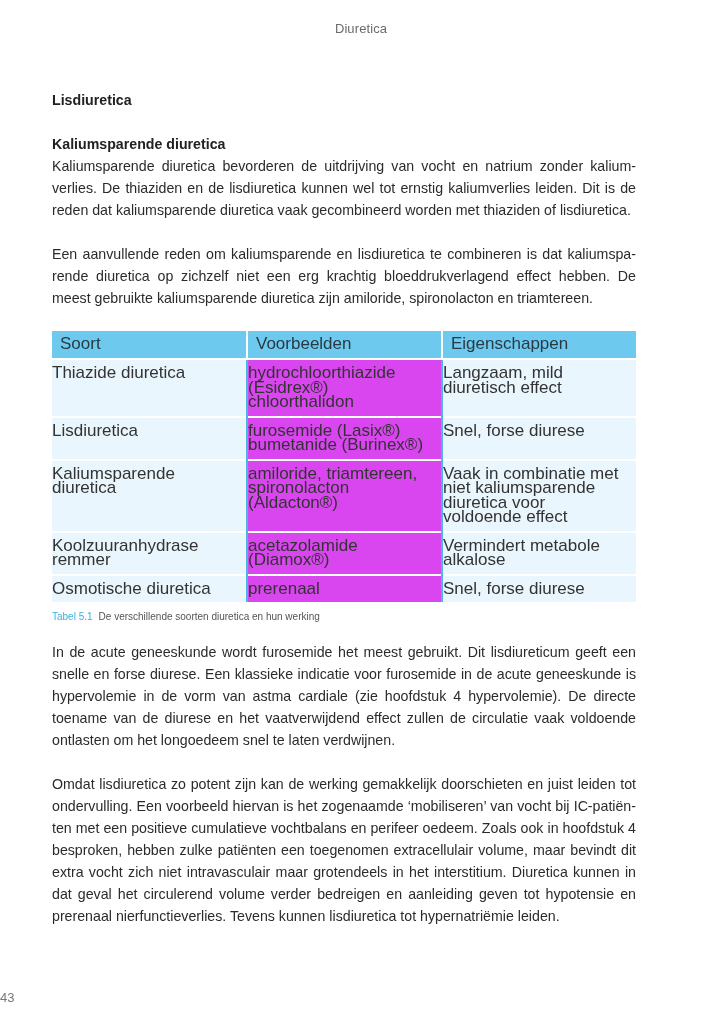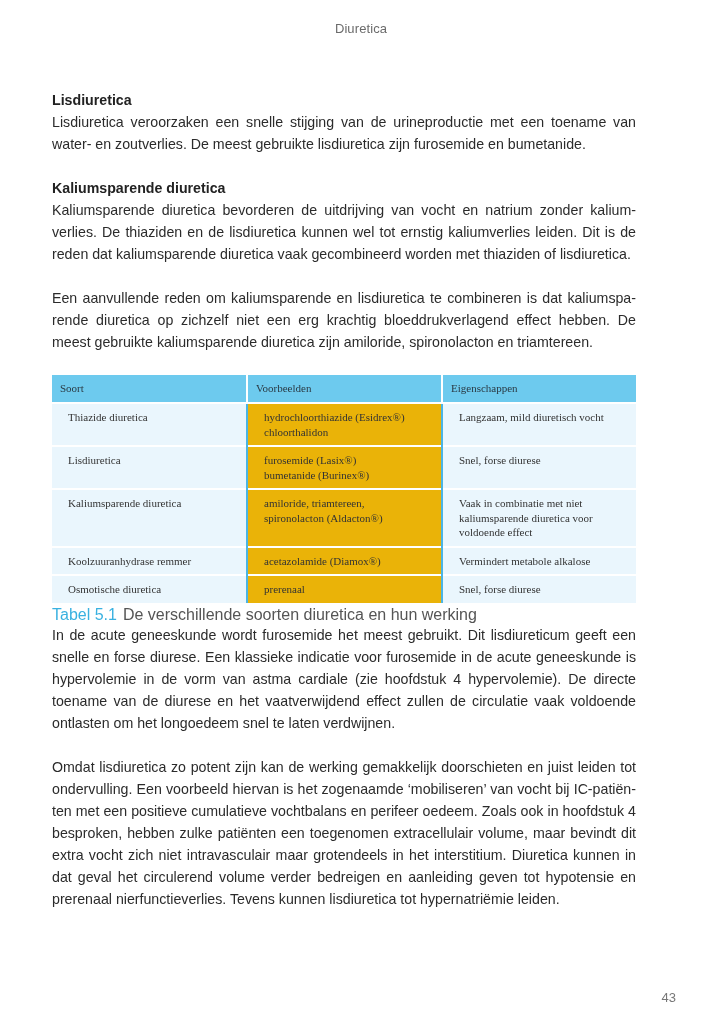--- a/index.html
+++ b/index.html
@@ -14,54 +14,52 @@
     }
     .content { position: absolute; left: 52px; top: 89px; width: 584px; }
     .section { margin: 0 0 22px 0; }
     .heading { font-weight: bold; font-size: 14.2px; line-height: 22px; color: #222; }
     .para {
       font-size: 14.2px; line-height: 22px; text-align: justify; margin: 0;
       color: #2b2b2b;
     }
     .table-wrap { margin-top: 22px; }
     table.diur {
-      width: 584px; border-collapse: collapse; font-size: 11px; line-height: 14.5px;
+      width: 584px; border-collapse: collapse; font-size: 17px; line-height: 14.5px;
       table-layout: fixed;
-      font-family: Liberation Serif, serif;
     }
     table.diur th {
       background: #6dcaee; color: #2a3a44; font-weight: normal; text-align: left;
       padding: 5px 8px 5px 8px; height: 17px;
     }
     table.diur td {
-      background: #eaf6fd; color: #333; padding: 6px 8px 6px 16px; vertical-align: top;
+      background: #eaf6fd; color: #333; padding: 6px 8px 6px 0; vertical-align: top;
       border-top: 2px solid #ffffff;
     }
-    table.diur td.col-mid { background: #eab308; }
+    table.diur td.col-mid { background: #d946ef; }
     table.diur th.col-mid, table.diur td.col-mid { border-left: 2px solid #4bb5e4; }
     table.diur th.col-right, table.diur td.col-right { border-left: 2px solid #4bb5e4; }
     table.diur th.col-mid, table.diur th.col-right { border-left: 2px solid #ffffff; }
-    .caption { margin-top: 3px; font-size: 16px; color: #555; }
+    .caption { margin-top: 9px; font-size: 10px; color: #555; }
     .caption .cap-label { color: #39b1e0; margin-right: 6px; }
-    .after-table { }
+    .after-table { margin-top: 19px; }
     .page-number {
-      position: absolute; top: 990px; left: 0; width: 676px; text-align: right;
+      position: absolute; top: 990px; left: 0; width: 676px; text-align: left;
       font-size: 13px; color: #777;
     }
   </style>
 </head>
 <body>
 
 <div class="running-head">Diuretica</div>
 
 <div class="content">
 
   <div class="section">
     <div class="heading">Lisdiuretica</div>
-    <p class="para">Lisdiuretica veroorzaken een snelle stijging van de urineproductie met een toename van water- en zoutverlies. De meest gebruikte lisdiuretica zijn furosemide en bumetanide.</p>
   </div>
 
   <div class="section">
     <div class="heading">Kaliumsparende diuretica</div>
     <p class="para">Kaliumsparende diuretica bevorderen de uitdrijving van vocht en natrium zonder kalium­verlies. De thiaziden en de lisdiuretica kunnen wel tot ernstig kaliumverlies leiden. Dit is de reden dat kaliumsparende diuretica vaak gecombineerd worden met thiaziden of lisdi­uretica.</p>
   </div>
 
   <p class="para">Een aanvullende reden om kaliumsparende en lisdiuretica te combineren is dat kaliumspa­rende diuretica op zichzelf niet een erg krachtig bloeddrukverlagend effect hebben. De meest gebruikte kaliumsparende diuretica zijn amiloride, spironolacton en triamtereen.</p>
 
   <div class="table-wrap">
@@ -76,21 +74,21 @@
           <th class="col-left">Soort</th>
           <th class="col-mid">Voorbeelden</th>
           <th class="col-right">Eigenschappen</th>
         </tr>
       </thead>
       <tbody>
         <tr>
           <td class="col-left">Thiazide diuretica</td>
           <td class="col-mid" style="white-space:pre-line">hydrochloorthiazide (Esidrex®)
 chloorthalidon</td>
-          <td class="col-right">Langzaam, mild diuretisch vocht</td>
+          <td class="col-right">Langzaam, mild diuretisch effect</td>
         </tr>
         <tr>
           <td class="col-left">Lisdiuretica</td>
           <td class="col-mid" style="white-space:pre-line">furosemide (Lasix®)
 bumetanide (Burinex®)</td>
           <td class="col-right">Snel, forse diurese</td>
         </tr>
         <tr>
           <td class="col-left">Kaliumsparende diuretica</td>
           <td class="col-mid" style="white-space:pre-line">amiloride, triamtereen,

